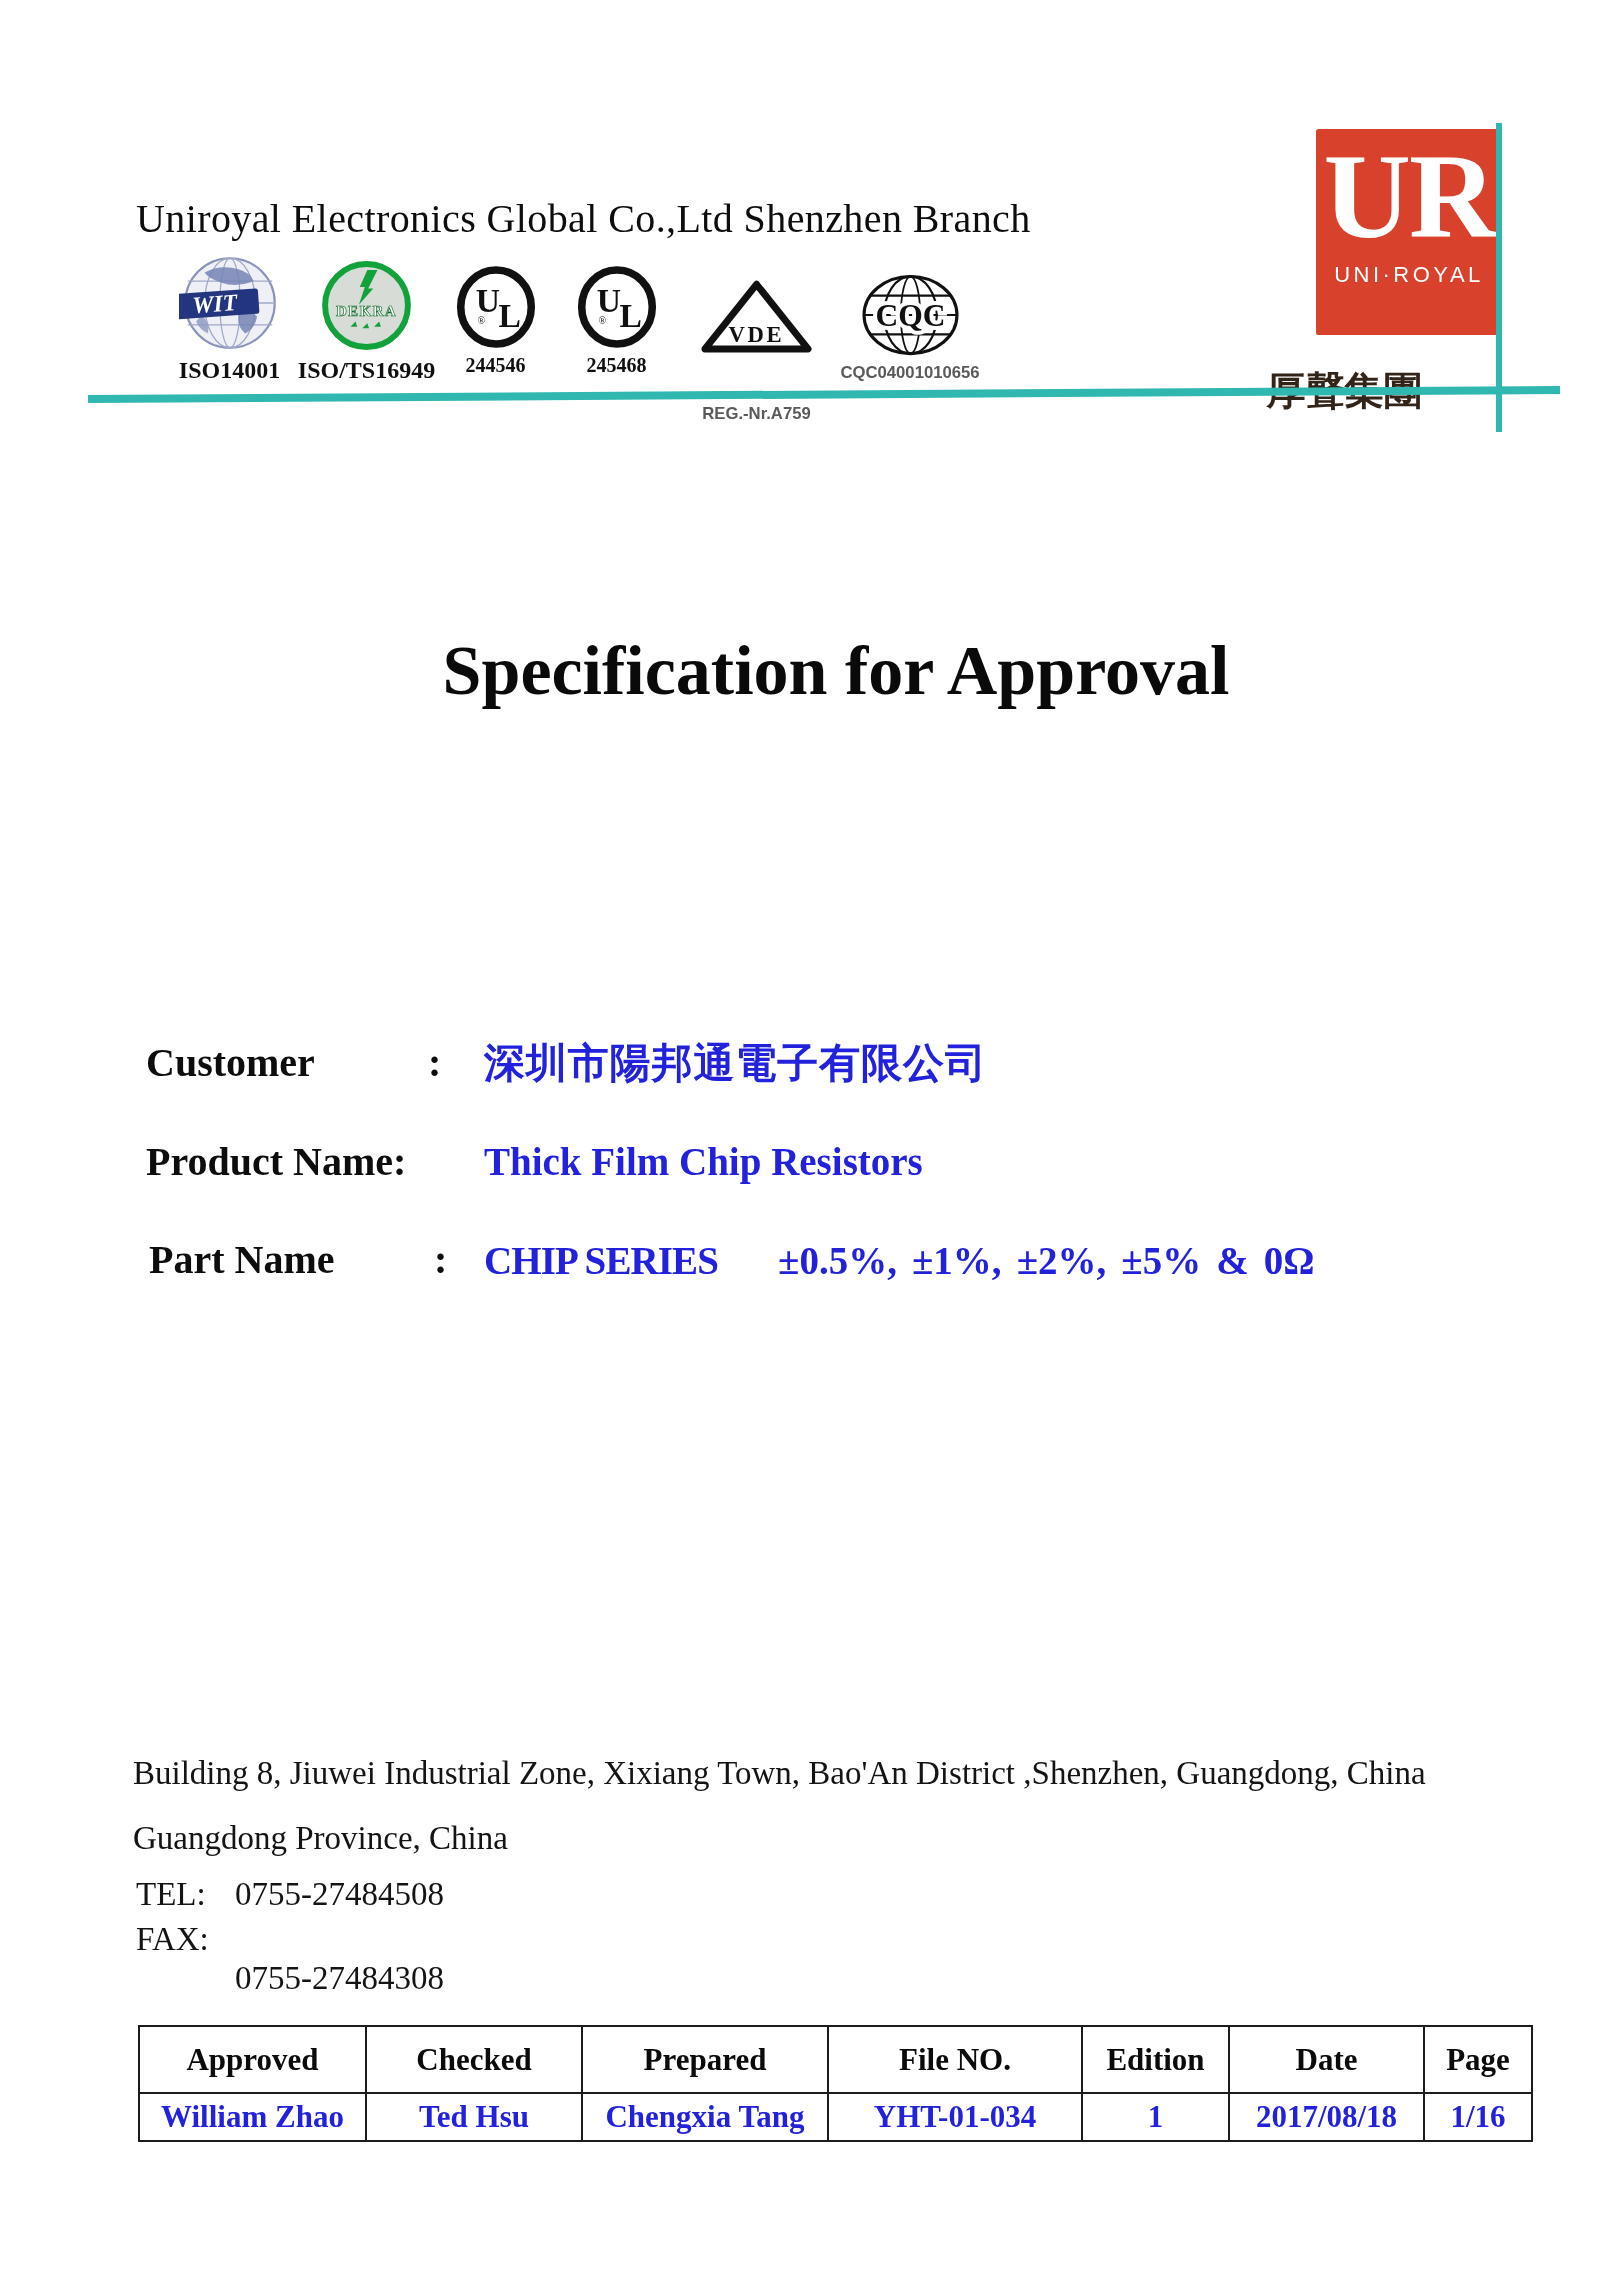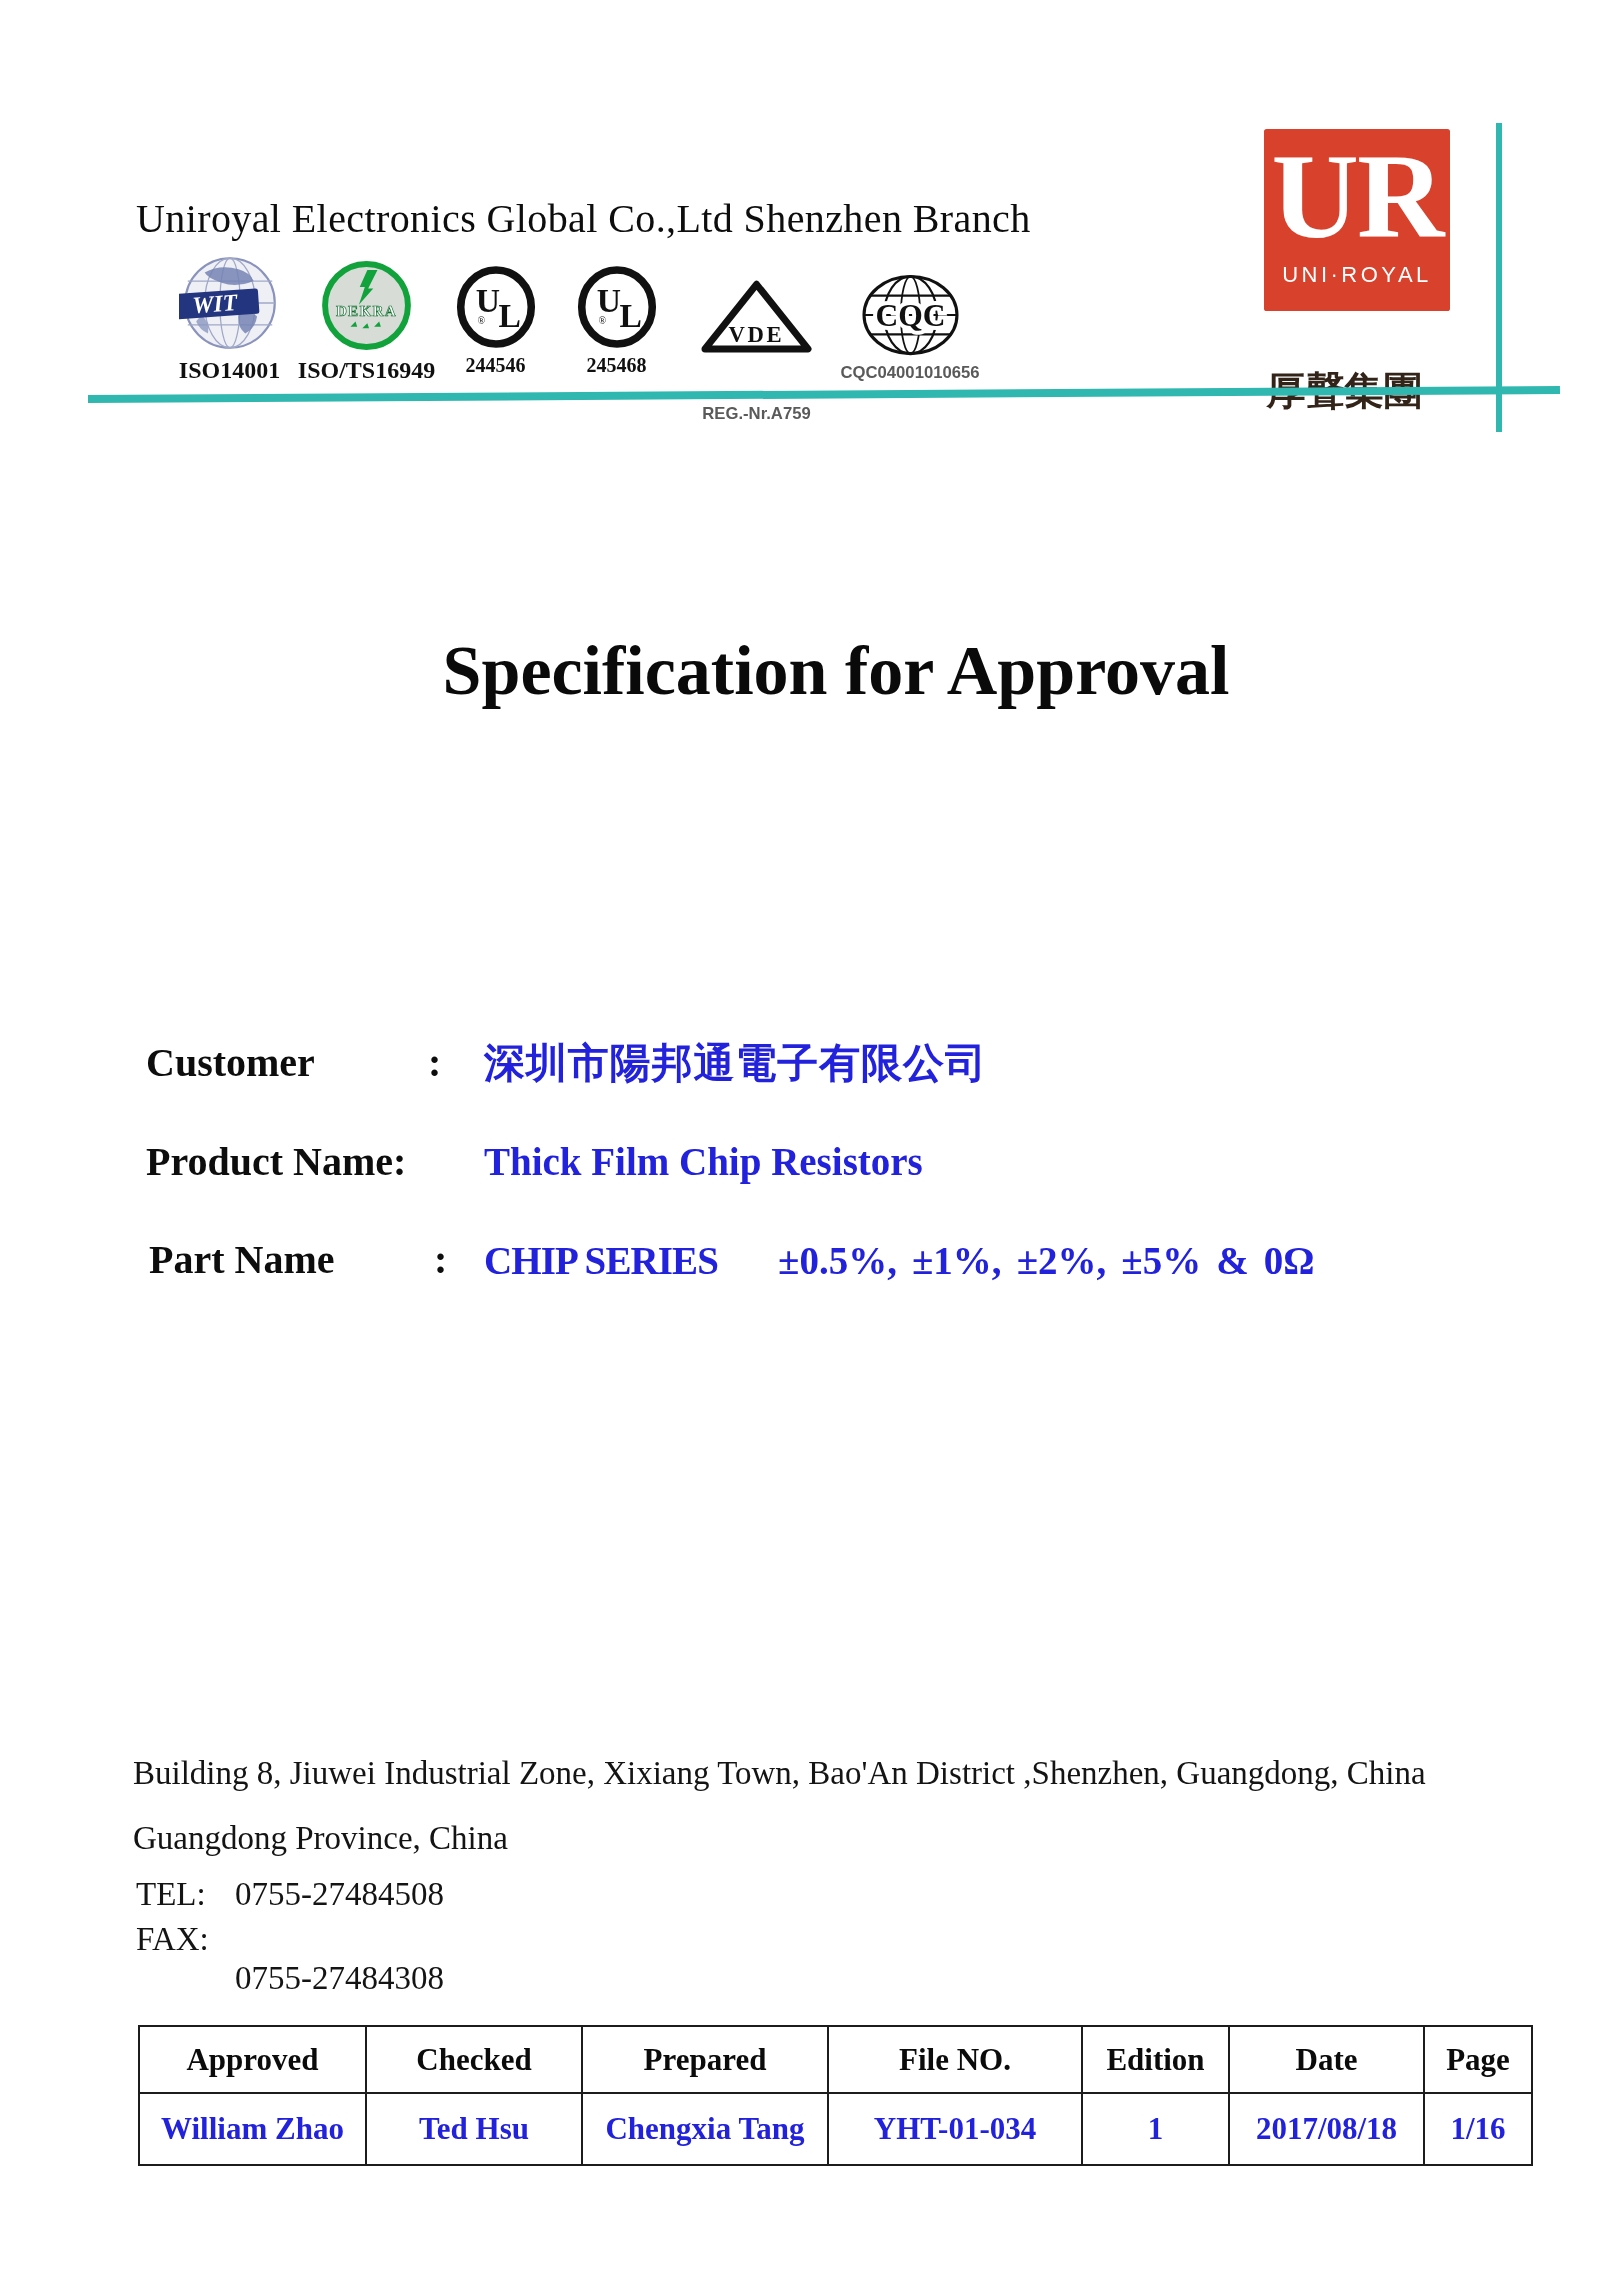--- a/index.html
+++ b/index.html
@@ -41,21 +41,21 @@
   .cert-pos-5{left:689px;top:279px;width:135px;gap:48px;}
   .cert-pos-6{left:841px;top:272px;width:138px;}
   .cert-label{
     font-weight:bold;font-size:24px;color:#101010;
     font-family:"Liberation Serif",serif;white-space:nowrap;
   }
   .cert-label-sm{font-size:20px;}
   .cert-label-xs{font-size:16.7px;color:#5a5a5a;font-family:"Liberation Sans",sans-serif;}
   
   .ur-box{
-    position:absolute;left:1264px;top:129px;width:186px;height:182px;
+    position:absolute;left:1316px;top:129px;width:186px;height:206px;
     background:var(--red);border-radius:2.6px;
     display:flex;flex-direction:column;align-items:center;justify-content:flex-start;
   }
   .ur-letters{
     font-size:121px;line-height:1;font-weight:bold;color:#ffffff;
     margin-top:7px;letter-spacing:-1.8px;
   }
   .ur-sub{
     font-size:22px;color:#ffffff;letter-spacing:3.5px;margin-top:5.3px;
     font-family:"Liberation Sans",sans-serif;
@@ -105,21 +105,21 @@
   .approval-table{
     position:absolute;left:138px;top:2025px;width:1394px;
     border-collapse:collapse;table-layout:fixed;
   }
   .approval-table td{
     border:2.6px solid #1c1c1c;height:67px;
     text-align:center;vertical-align:middle;
     font-weight:bold;font-size:31px;
   }
   .t-head td{color:#0b0b0b;}
-  .t-vals td{color:var(--blue);height:72px;}
+  .t-vals td{color:var(--blue);height:48px;}
   .col-1{width:227px;}.col-2{width:216px;}.col-3{width:246px;}
   .col-4{width:254px;}.col-5{width:147px;}.col-6{width:195px;}.col-7{width:108px;}
   
   svg text{font-family:"Liberation Serif",serif;}
 </style>
 </head>
 <body>
 
 <div class="page">
 

